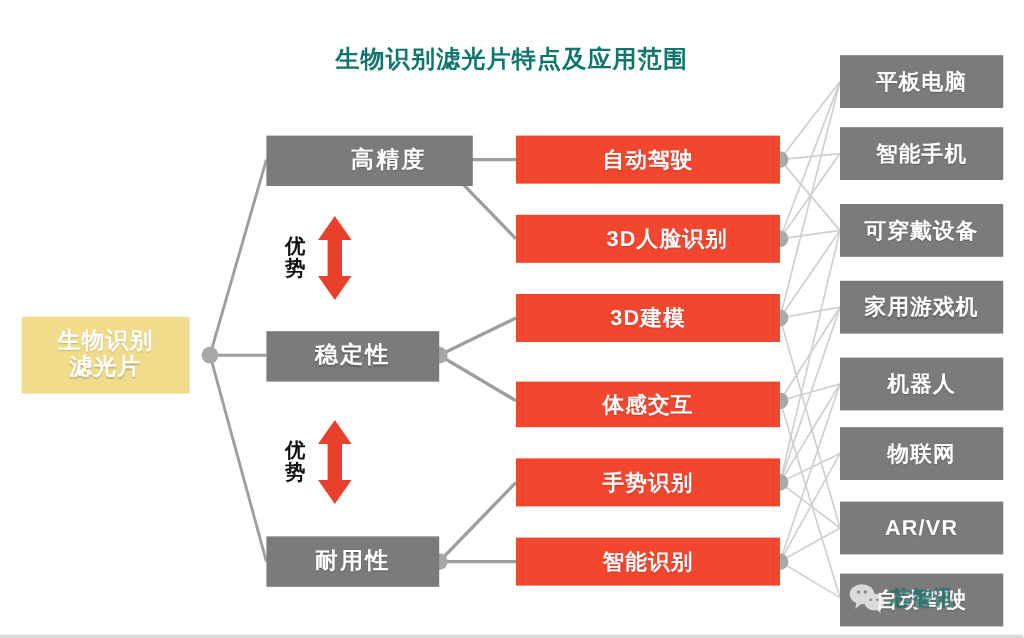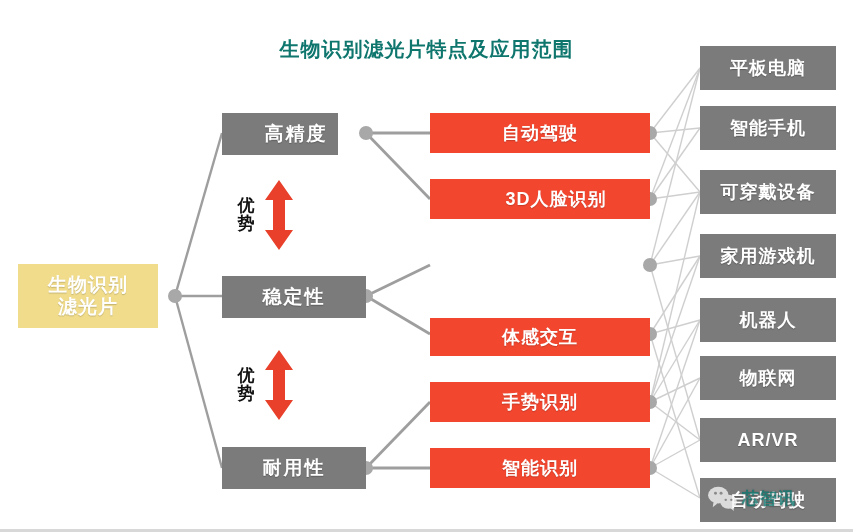--- a/index.html
+++ b/index.html
@@ -183,21 +183,21 @@
     </g>
   </svg>
 
   <div class="title">生物识别滤光片特点及应用范围</div>
 
   <div class="node node-root" style="left:18px; top:264px; width:140px; height:64px; flex-direction:column;">
     <span>生物识别</span>
     <span>滤光片</span>
   </div>
 
-  <div class="node node-feature" style="left:222px; top:113px; width:116px; height:42px;padding-left:32px;">
+  <div class="node node-feature" style="left:222px; top:113px; width:172px; height:42px;padding-left:32px;">
     <span>高精度</span>
   </div>
   <div class="node node-feature" style="left:222px; top:276px; width:144px; height:42px;">
     <span>稳定性</span>
   </div>
   <div class="node node-feature" style="left:222px; top:447px; width:144px; height:42px;">
     <span>耐用性</span>
   </div>
 
   <div class="adv-group" style="left:236px; top:178px;">
@@ -218,20 +218,23 @@
     <svg class="adv-arrow" viewBox="0 0 34 74">
       <polygon points="17,2 31,22 23,22 23,52 31,52 17,72 3,52 11,52 11,22 3,22" fill="#e8402a"></polygon>
     </svg>
   </div>
 
   <div class="node node-tech" style="left:430px; top:113px; width:220px; height:40px;">
     <span>自动驾驶</span>
   </div>
   <div class="node node-tech" style="left:430px; top:179px; width:220px; height:40px;padding-left:32px;">
     <span>3D人脸识别</span>
+  </div>
+  <div class="node node-tech" style="left:430px; top:245px; width:220px; height:40px;">
+    <span>3D建模</span>
   </div>
   <div class="node node-tech" style="left:430px; top:318px; width:220px; height:38px;text-align:center;">
     <span>体感交互</span>
   </div>
   <div class="node node-tech" style="left:430px; top:382px; width:220px; height:40px;">
     <span>手势识别</span>
   </div>
   <div class="node node-tech" style="left:430px; top:448px; width:220px; height:40px;">
     <span>智能识别</span>
   </div>

